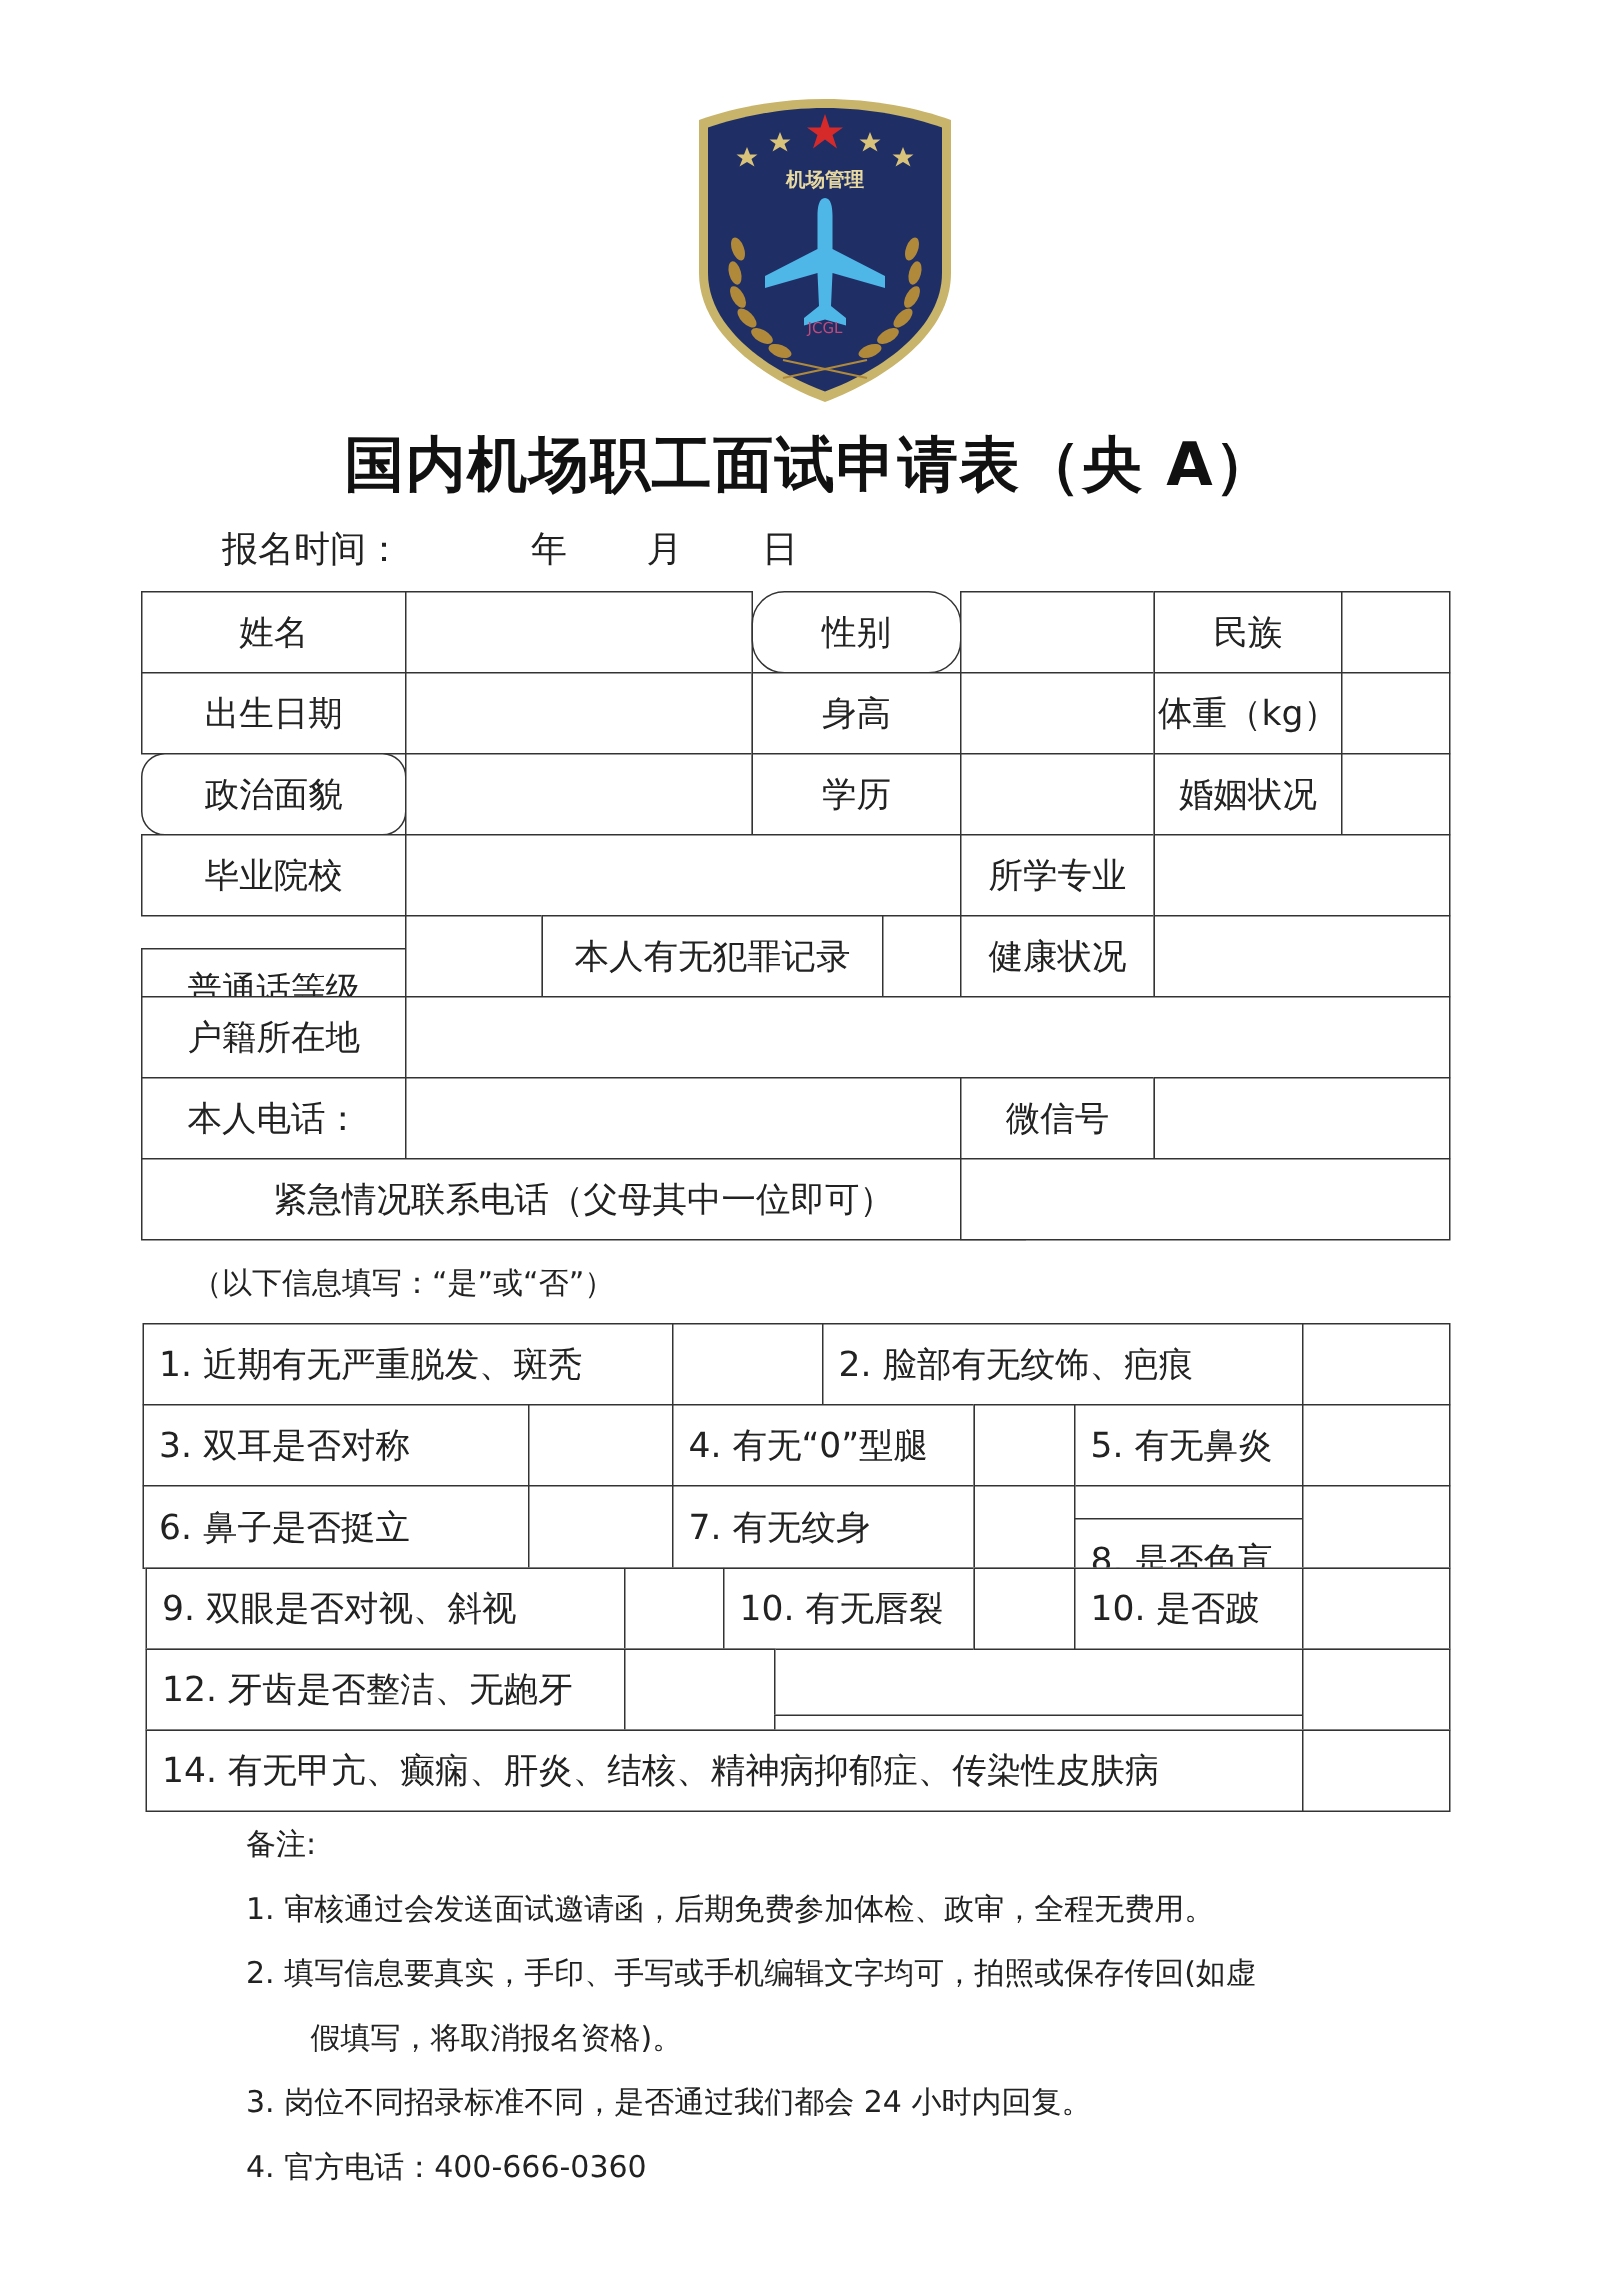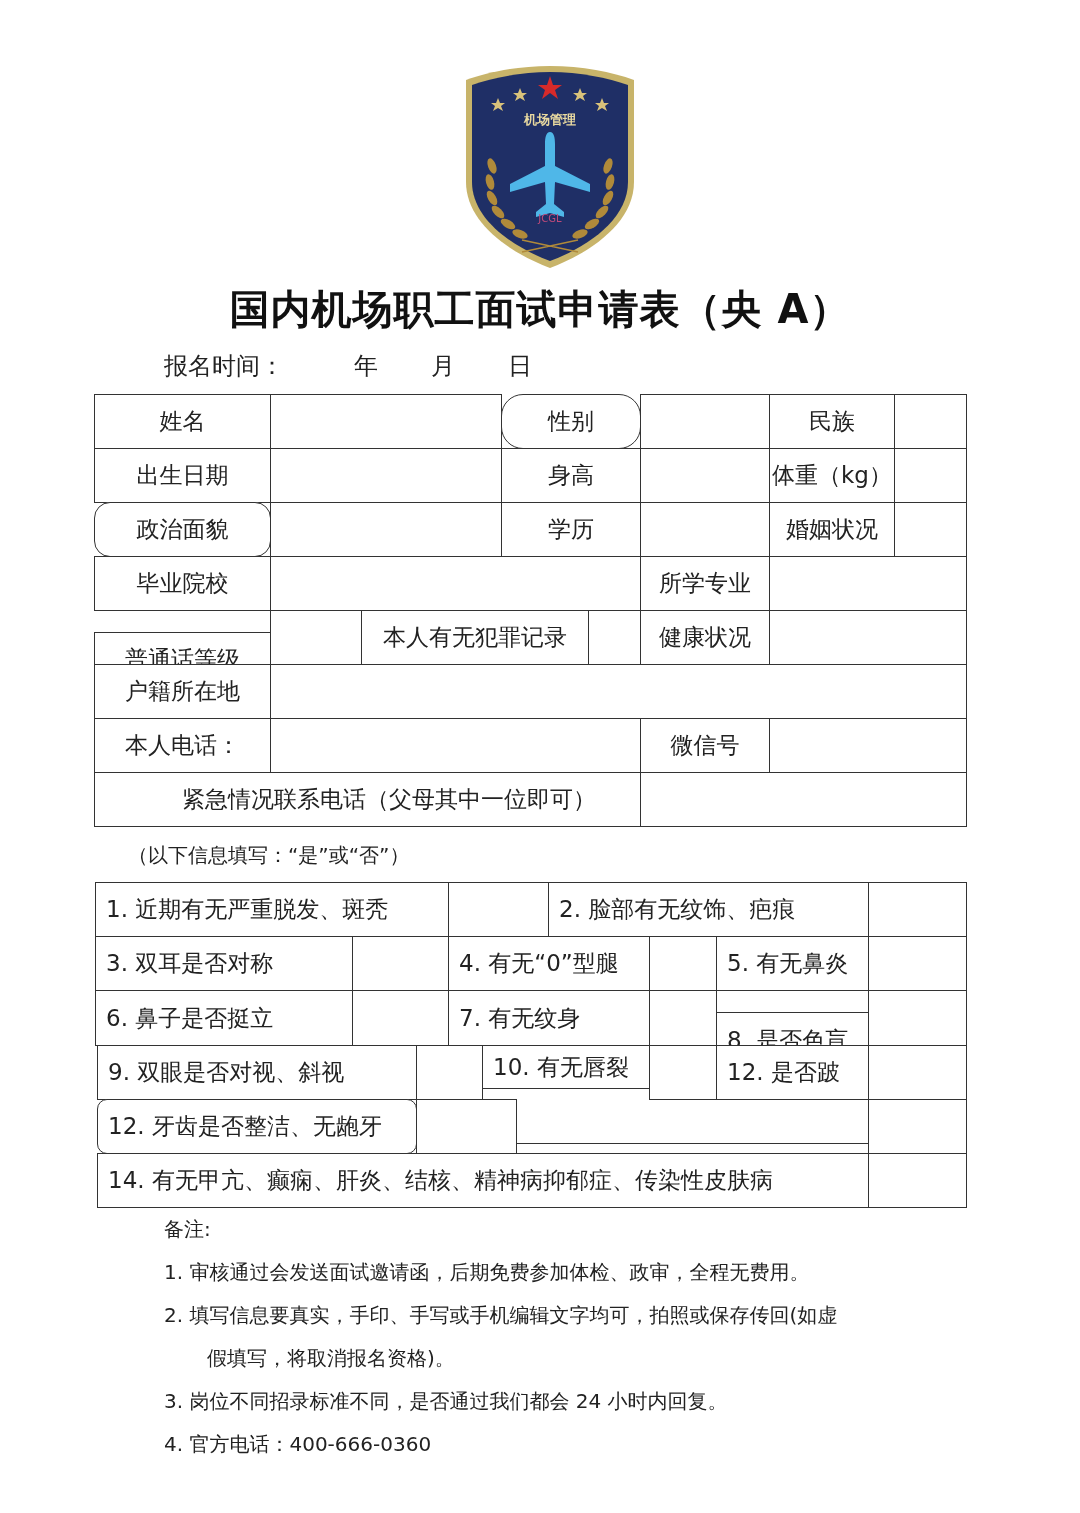--- a/index.html
+++ b/index.html
@@ -40,21 +40,21 @@
     <ellipse cx="146" cy="136" rx="4" ry="8" transform="rotate(30 146 136)"></ellipse>
     <ellipse cx="140" cy="150" rx="4" ry="8" transform="rotate(45 140 150)"></ellipse>
     <ellipse cx="130" cy="162" rx="4" ry="8" transform="rotate(60 130 162)"></ellipse>
     <ellipse cx="118" cy="172" rx="4" ry="8" transform="rotate(70 118 172)"></ellipse>
   </g>
   <path d="M60 178 L116 190 M116 178 L60 190" stroke="#b08a3a" stroke-width="1.5"></path>
 </svg>
 
 <div class="title">国内机场职工面试申请表（央 A）</div>
 
-<div class="date-line" style="left:164px;font-family:Liberation Mono, monospace;">报名时间：</div>
+<div class="date-line" style="left:148px;font-family:Liberation Mono, monospace;">报名时间：</div>
 <div class="date-line" style="left:354px;">年</div>
 <div class="date-line" style="left:431px;">月</div>
 <div class="date-line" style="left:508px;">日</div>
 
 <div class="cell center" style="left:94px;top:394px;width:177px;height:55px;">姓名</div>
 <div class="cell input" style="left:270px;top:394px;width:232px;height:55px;"></div>
 <div class="cell center" style="left:501px;top:394px;width:140px;height:55px;border-radius:22px;">性别</div>
 <div class="cell input" style="left:640px;top:394px;width:130px;height:55px;"></div>
 <div class="cell center" style="left:769px;top:394px;width:126px;height:55px;">民族</div>
 <div class="cell input" style="left:894px;top:394px;width:73px;height:55px;"></div>
@@ -112,26 +112,26 @@
 
 <div class="cell left" style="left:95px;top:990px;width:258px;height:56px;">6. 鼻子是否挺立</div>
 <div class="cell input" style="left:352px;top:990px;width:97px;height:56px;"></div>
 <div class="cell left" style="left:448px;top:990px;width:202px;height:56px;">7. 有无纹身</div>
 <div class="cell input" style="left:649px;top:990px;width:68px;height:56px;"></div>
 <div class="cell left" style="left:716px;top:1012px;width:153px;height:56px;text-align:center;">8. 是否色盲</div>
 <div class="cell input" style="left:868px;top:990px;width:99px;height:56px;"></div>
 
 <div class="cell left" style="left:97px;top:1045px;width:320px;height:55px;">9. 双眼是否对视、斜视</div>
 <div class="cell input" style="left:416px;top:1045px;width:67px;height:55px;"></div>
-<div class="cell left" style="left:482px;top:1045px;width:168px;height:44px;">10. 有无唇裂</div>
+<div class="cell left" style="left:482px;top:1045px;width:168px;height:55px;">10. 有无唇裂</div>
 <div class="cell input" style="left:649px;top:1045px;width:68px;height:55px;"></div>
-<div class="cell left" style="left:716px;top:1045px;width:153px;height:55px;">12. 是否跛</div>
+<div class="cell left" style="left:716px;top:1045px;width:153px;height:55px;">10. 是否跛</div>
 <div class="cell input" style="left:868px;top:1045px;width:99px;height:55px;"></div>
 
-<div class="cell left" style="left:97px;top:1099px;width:320px;height:55px;border-radius:10px;">12. 牙齿是否整洁、无龅牙</div>
+<div class="cell left" style="left:97px;top:1099px;width:320px;height:55px;">12. 牙齿是否整洁、无龅牙</div>
 <div class="cell input" style="left:416px;top:1099px;width:101px;height:55px;"></div>
 <div class="cell left" style="left:516px;top:1099px;width:353px;height:55px;margin-top:44px;">13. 十指健康，伸张是否自如</div>
 <div class="cell input" style="left:868px;top:1099px;width:99px;height:55px;"></div>
 
 <div class="cell left" style="left:97px;top:1153px;width:772px;height:55px;">14. 有无甲亢、癫痫、肝炎、结核、精神病抑郁症、传染性皮肤病</div>
 <div class="cell input" style="left:868px;top:1153px;width:99px;height:55px;"></div>
 
 <div class="note" style="left:164px;top:1216px;">备注:</div>
 <div class="note" style="left:164px;top:1259px;">1.  审核通过会发送面试邀请函，后期免费参加体检、政审，全程无费用。</div>
 <div class="note" style="left:164px;top:1302px;">2.  填写信息要真实，手印、手写或手机编辑文字均可，拍照或保存传回(如虚</div>

